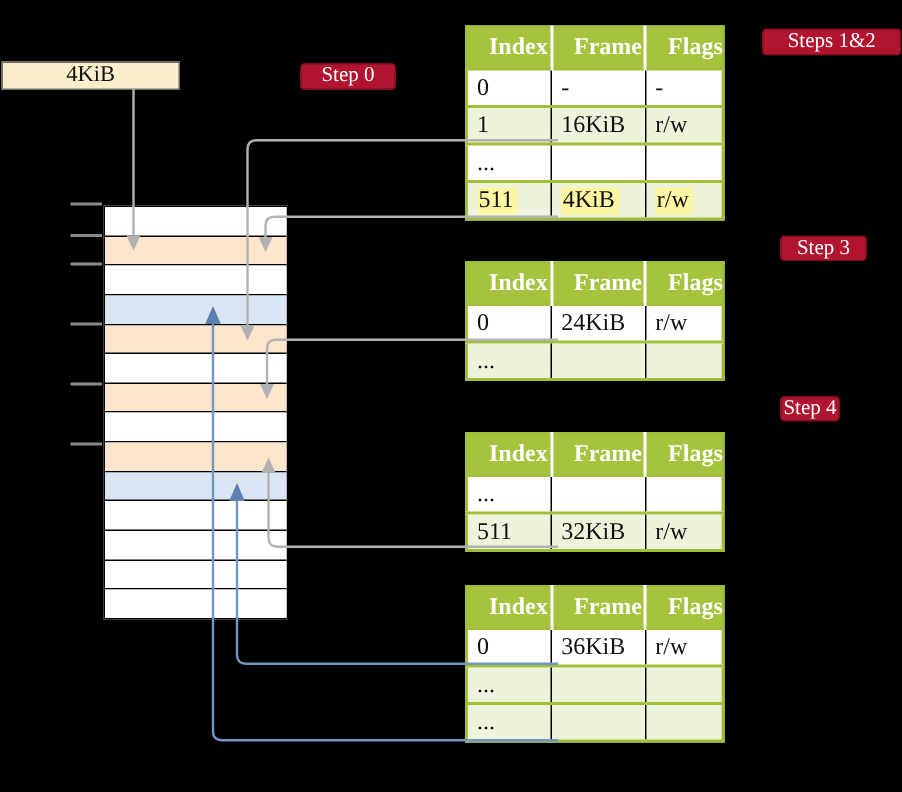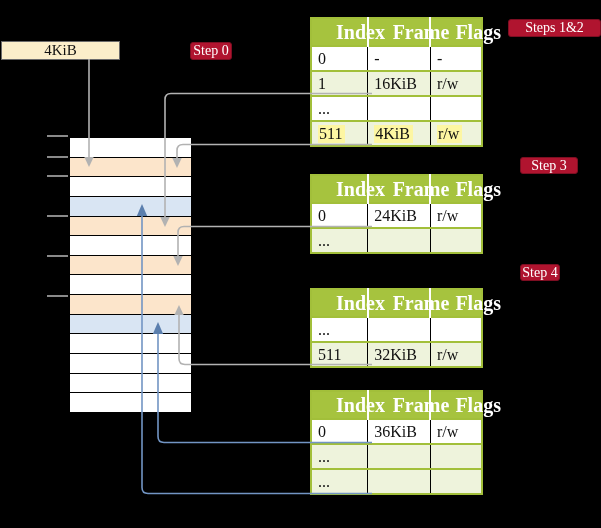--- a/index.html
+++ b/index.html
@@ -14,21 +14,21 @@
     display:flex;align-items:center;justify-content:center;
     font-size:15px;color:#101010;
   }
   
   .badge{
     position:absolute;background:var(--badge-red,#b0142f);color:#ffffff;
     border:1px solid #7d0e22;border-radius:3px;box-sizing:border-box;
     display:flex;align-items:center;justify-content:center;
     font-size:14px;height:18px;
   }
-  #badge-step0{left:190px;top:42px;width:42px;}
+  #badge-step0{left:200px;top:42px;width:64px;}
   #badge-steps12{left:508px;top:19px;width:93px;}
   #badge-step3{left:520px;top:157px;width:58px;height:17px;}
   #badge-step4{left:520px;top:264px;width:40px;height:17px;}
   
   .memory{
     position:absolute;left:69px;top:137px;width:121px;height:274px;
     border:1px solid #000;background:#fff;display:flex;flex-direction:column;
     box-sizing:content-box;
   }
   .memrow{flex:1 1 0;border-bottom:1px solid #000;}
@@ -38,21 +38,21 @@
   .memrow.blue{background:var(--memory-blue,#d9e5f3);}
   .tick{position:absolute;left:47px;width:21px;height:0;border-top:2px solid #8a8a8a;}
   
   table.ptable{
     position:absolute;left:310px;width:173px;border-collapse:collapse;
     table-layout:fixed;border:2px solid var(--table-border-green,#a6c33e);
     background:#fff;
   }
   .ptable th{
     background:var(--table-header-green,#a6c33e);color:#fff;font-weight:bold;
-    text-align:left;font-size:20px;height:24px;padding:1px 0 1px 24px;
+    text-align:left;font-size:16px;height:24px;padding:1px 0 1px 14px;
     border-right:2px solid #fff;
   }
   .ptable th:last-child{border-right:none;}
   .ptable td{
     font-size:16px;color:#101010;height:23px;padding:0 0 0 6px;
     border-right:1px solid #000;border-top:2px solid var(--table-border-green,#a6c33e);
     background:#fff;white-space:nowrap;overflow:hidden;
   }
   .ptable td:last-child{border-right:none;}
   .ptable tr.shaded td{background:var(--table-row-green,#eef3dc);}

